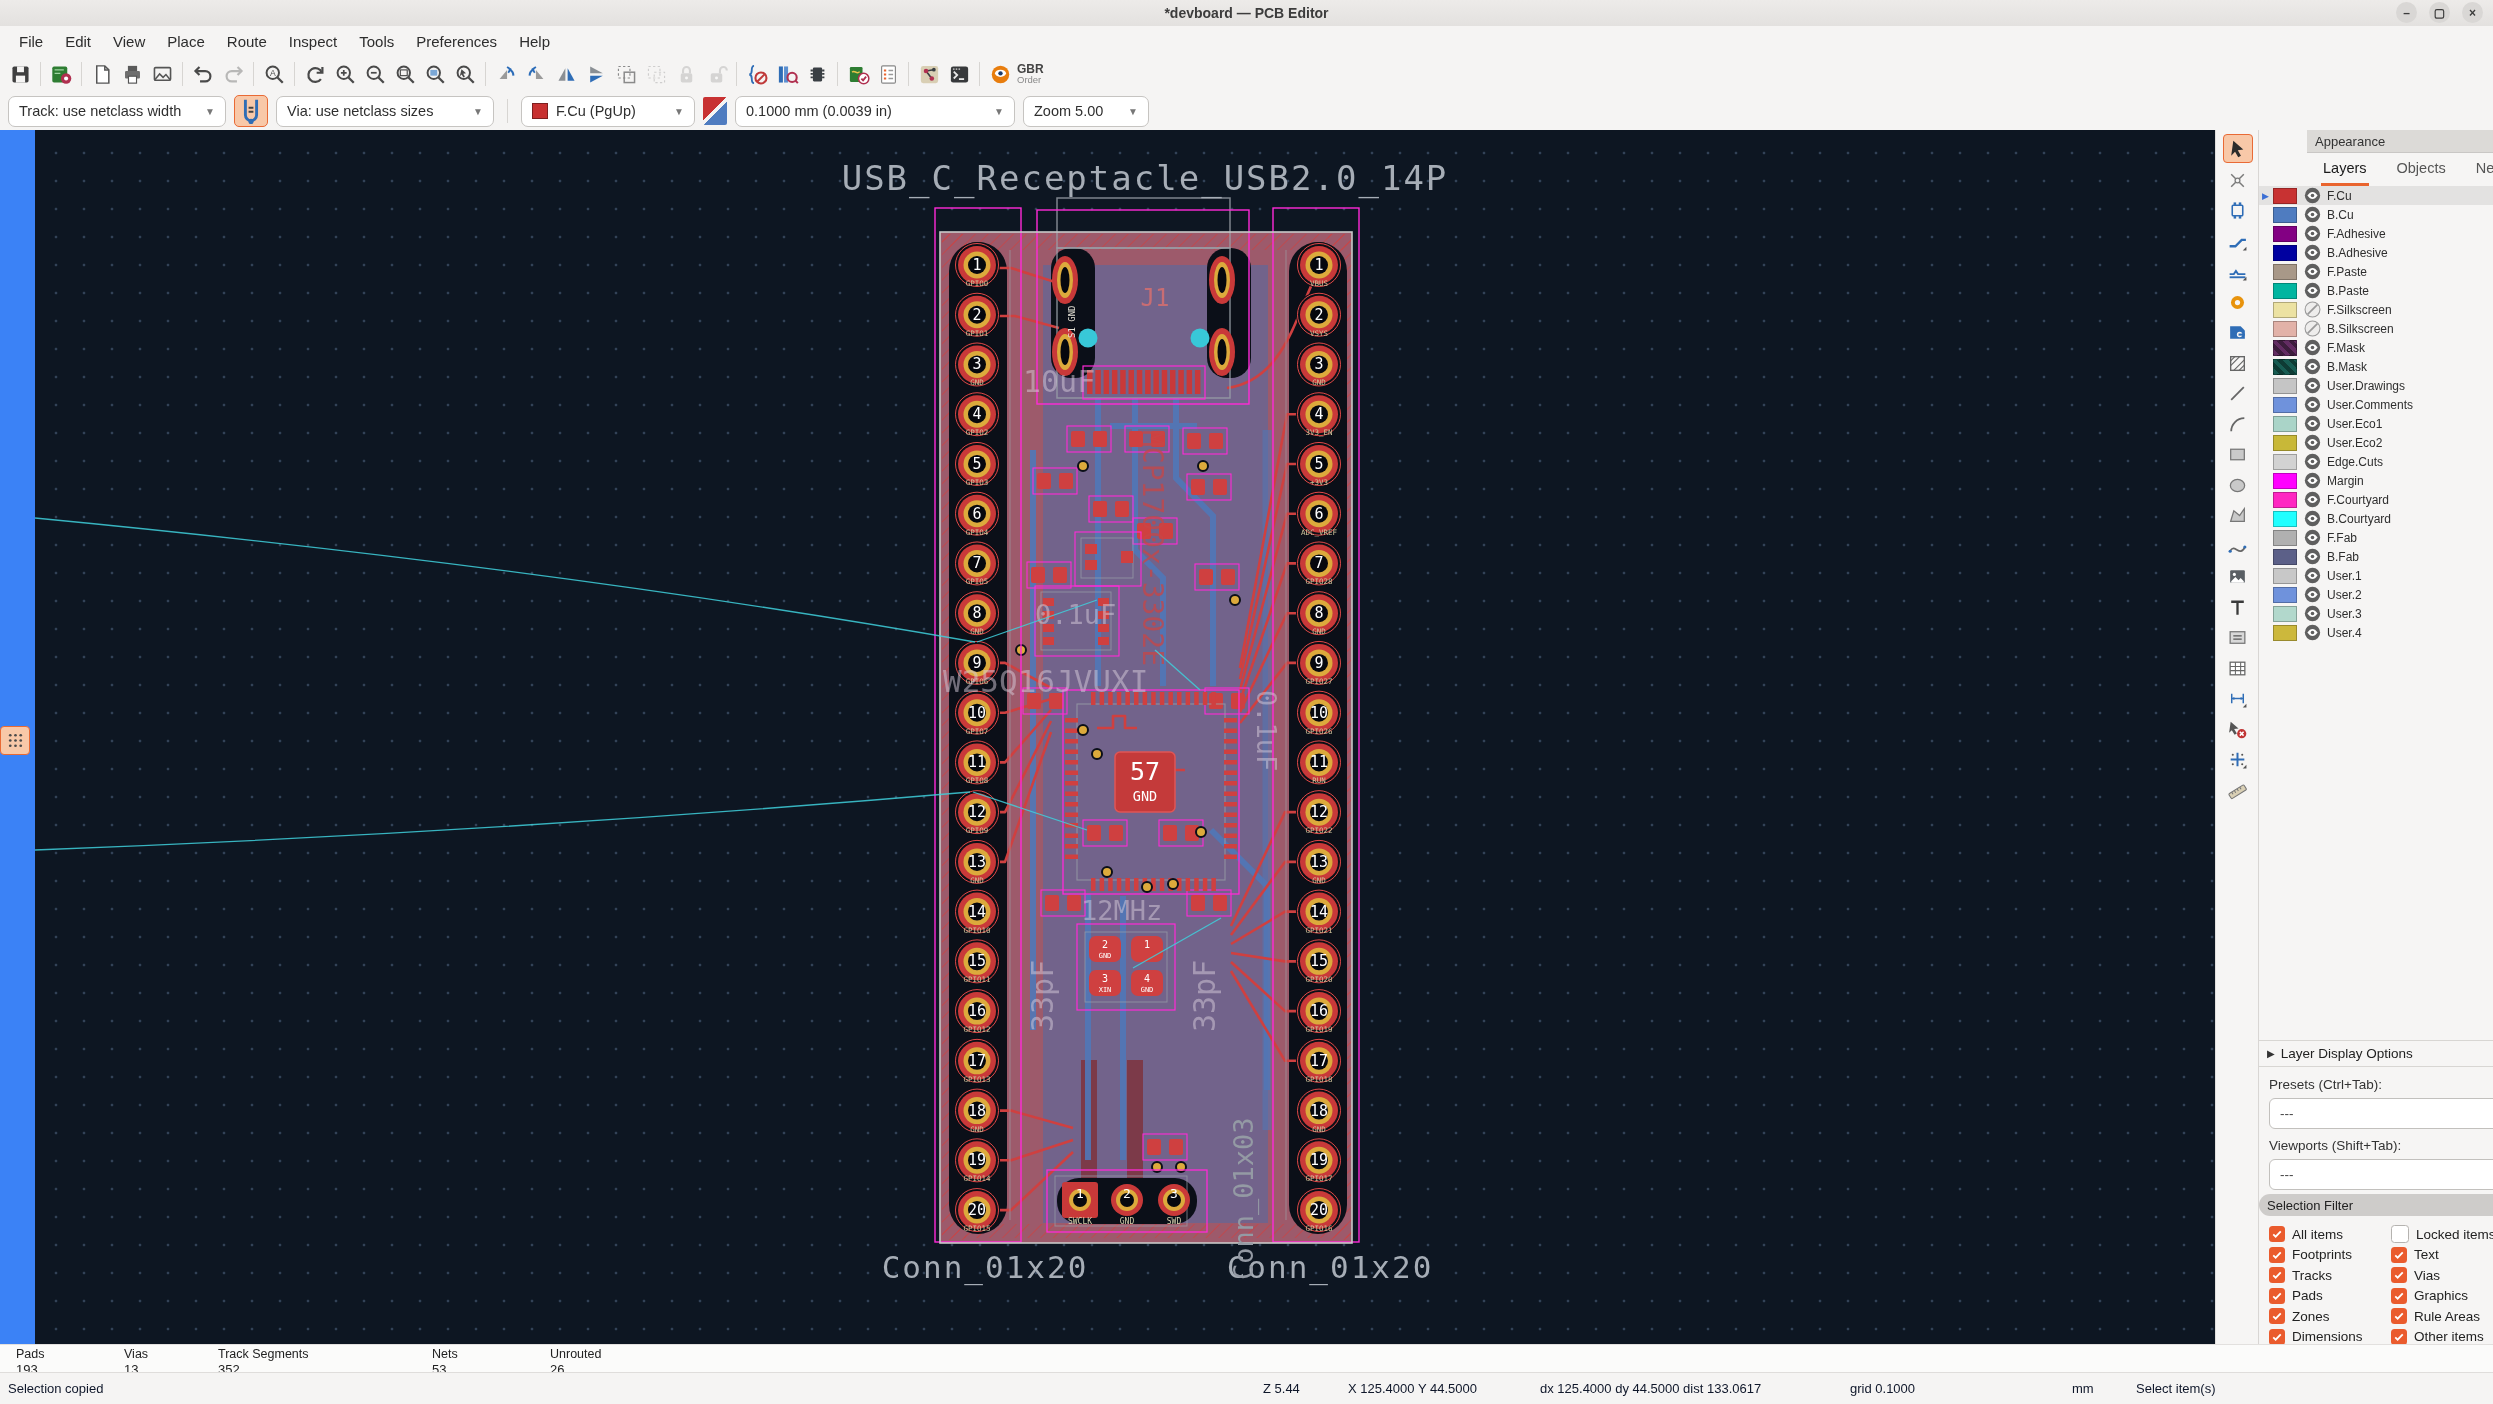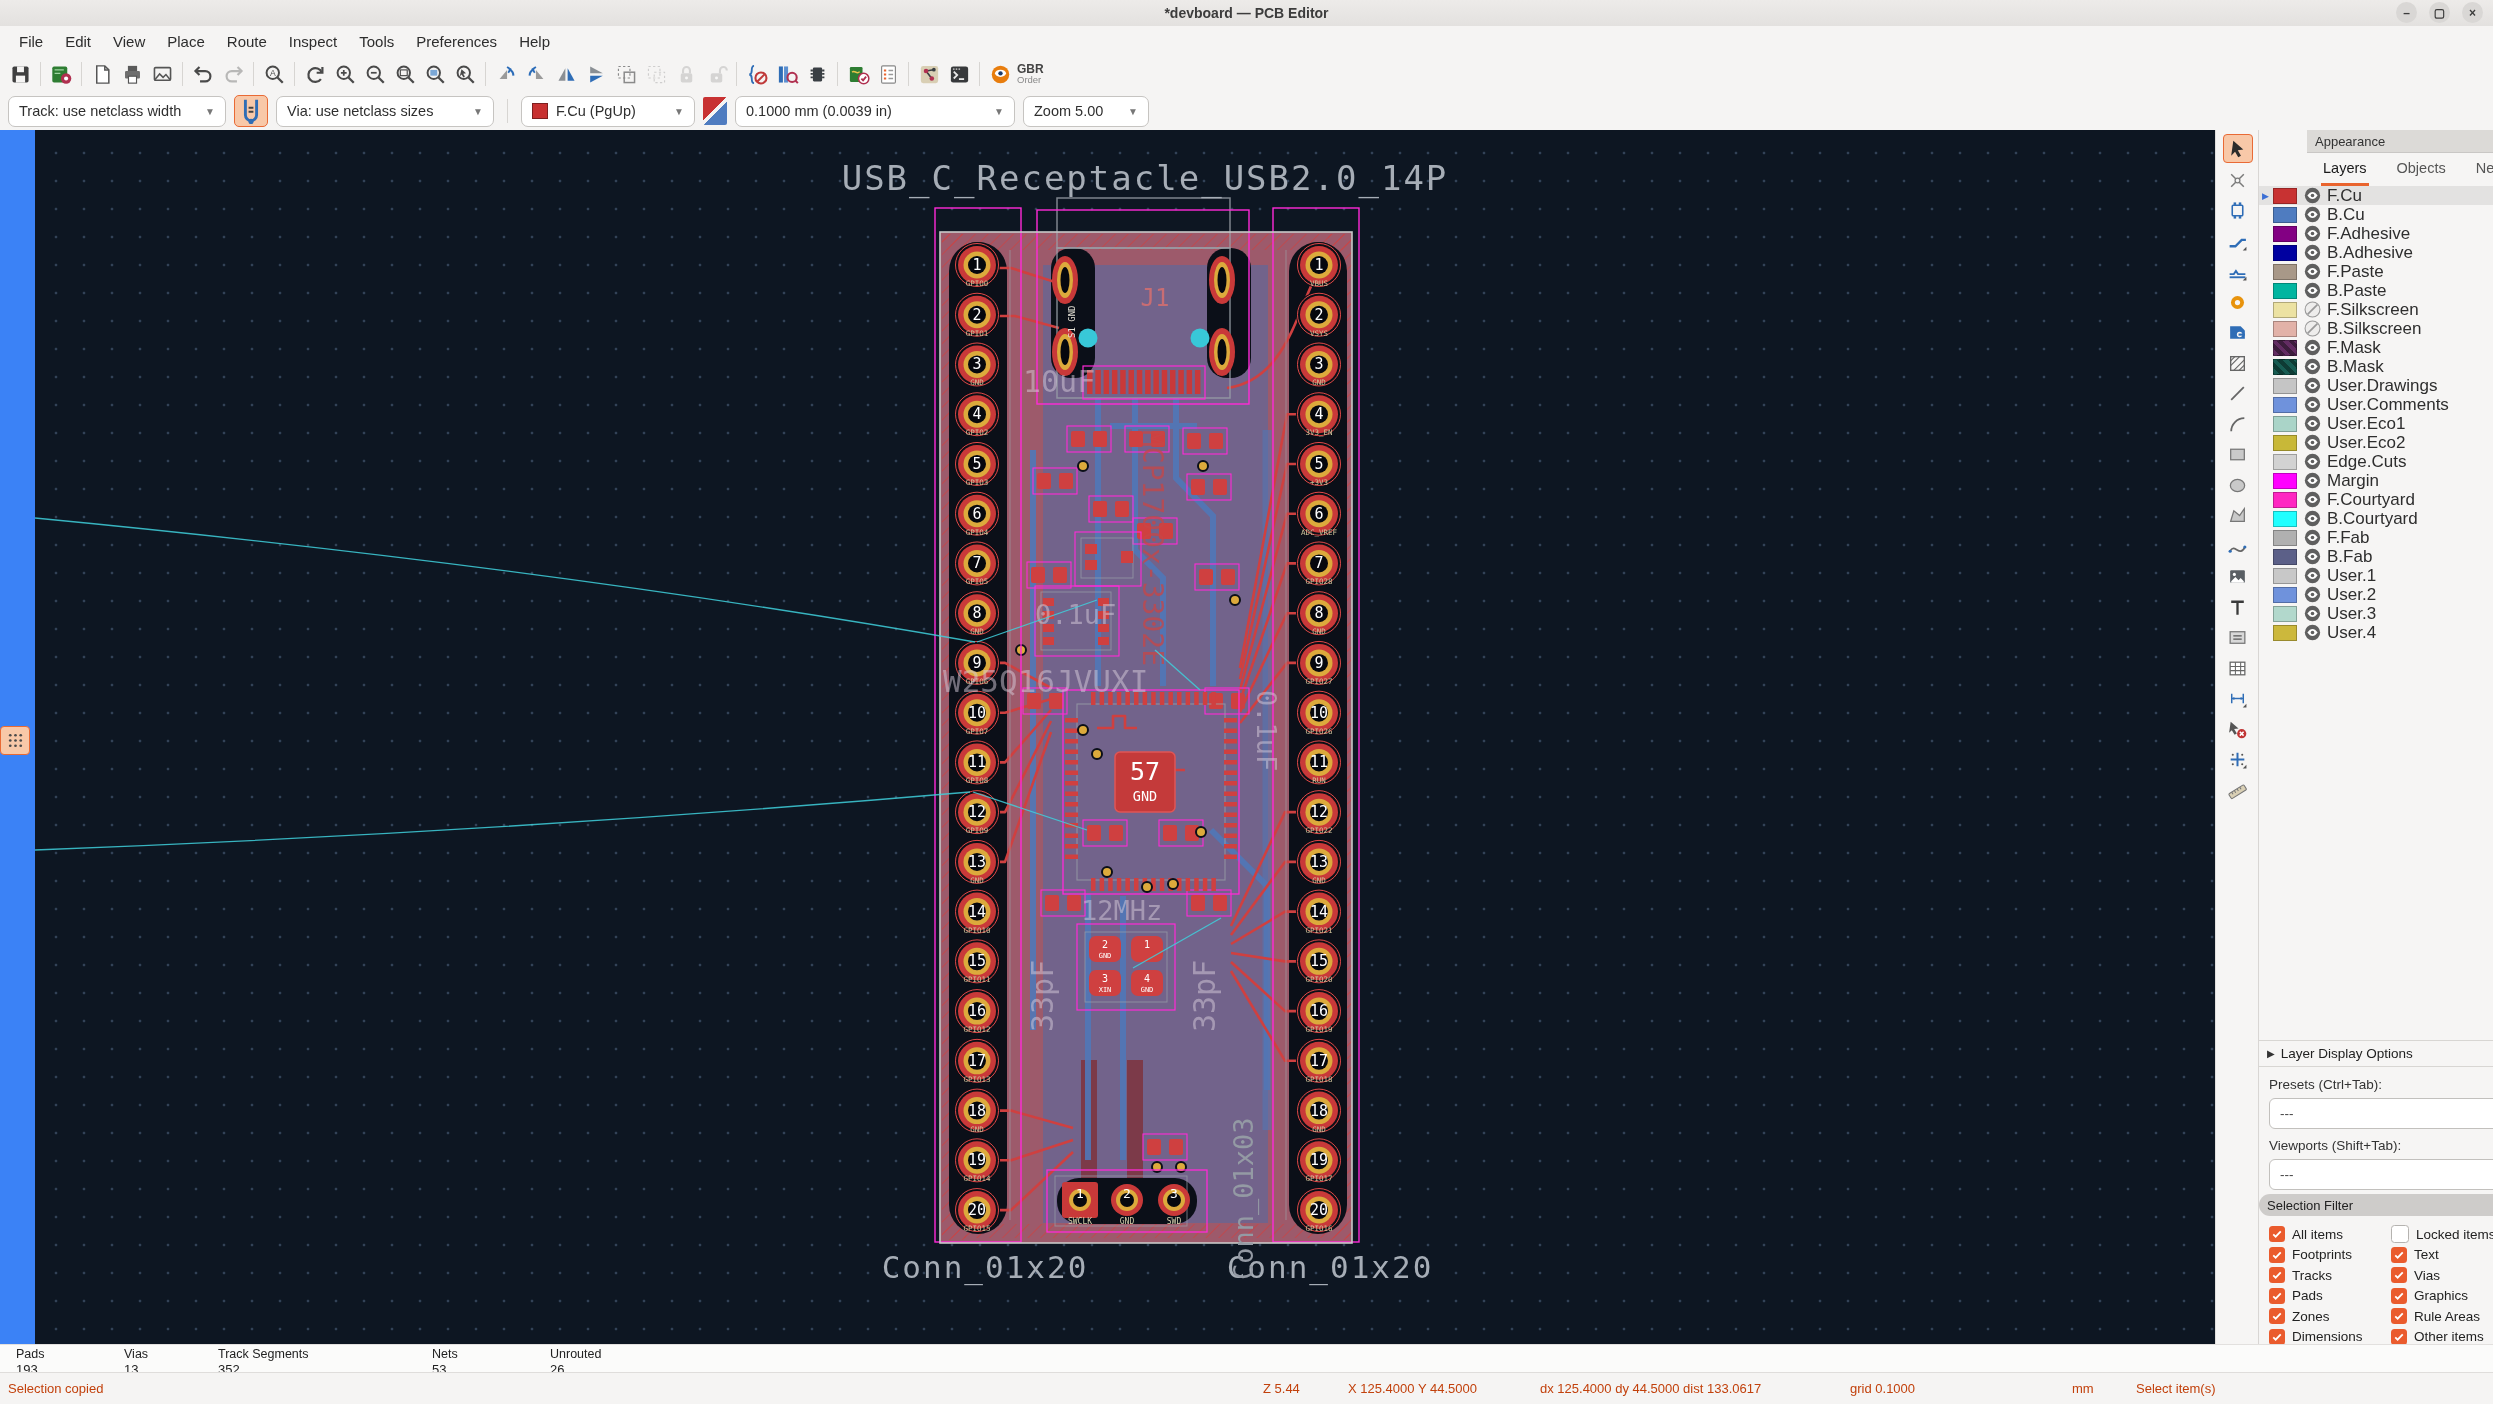--- a/index.html
+++ b/index.html
@@ -56,21 +56,21 @@
   .ap-tabs{height:33px;display:flex;align-items:stretch;padding:0 14px;gap:26px;border-bottom:1px solid #e2e0de;}
   .ap-tab{display:flex;align-items:center;font-size:14.5px;color:#555;border-bottom:3px solid transparent;padding:0 2px;}
   .ap-tab.active{color:#1a1a1a;border-bottom-color:#e9642e;}
   .layer-list{position:absolute;left:0;top:56px;right:6px;}
   .lrow{height:19px;display:flex;align-items:center;padding-left:3px;}
   .lrow.selected{background:#e3e2e1;}
   .larrow{width:11px;font-size:9px;color:#3b6fd4;}
   .sw{width:22px;height:14px;border:1px solid rgba(0,0,0,.25);margin-right:7px;flex:0 0 auto;}
   .leye{width:17px;height:17px;margin-right:6px;flex:0 0 auto;}
   .leye svg{width:17px;height:17px;}
-  .lname{font-size:17px;color:#2e2e2e;white-space:nowrap;}
+  .lname{font-size:12px;color:#2e2e2e;white-space:nowrap;}
   .ldo{position:absolute;left:0;right:0;top:910px;height:25px;border-top:1px solid #d8d6d3;border-bottom:1px solid #d8d6d3;
     display:flex;align-items:center;padding-left:8px;font-size:13.5px;color:#222;gap:6px;}
   .ldo .tri{font-size:10px;color:#333}
   .plabel{position:absolute;left:10px;font-size:13.5px;color:#333;}
   .pcombo{position:absolute;left:10px;right:10px;height:29px;background:#fff;border:1px solid #c2c0bd;
     border-radius:6px;display:flex;align-items:center;padding:0 10px;font-size:13.5px;color:#444;}
   .pcombo .chev{margin-left:auto;color:#777;font-size:10px}
   .sf-header{position:absolute;left:0;right:0;top:1064px;height:22px;background:#cecccা;background:#ceccca;
     display:flex;align-items:center;padding-left:8px;font-size:13px;color:#222;border-radius:11px;}
   .sf-grid{position:absolute;left:10px;right:4px;top:1094px;display:grid;
@@ -78,21 +78,21 @@
   .sf-item{display:flex;align-items:center;gap:7px;font-size:13.5px;color:#222;}
   .cb{width:16px;height:16px;border-radius:3.5px;flex:0 0 auto;display:flex;align-items:center;justify-content:center;}
   .cb.on{background:#ea5b2d;}
   .cb.off{background:#fff;border:1px solid #b5b3b0;}
   
   .stats{position:absolute;left:0;top:1344px;right:0;height:28px;background:#fbfbfa;border-top:1px solid #e2e0de;}
   .stat-col{position:absolute;top:2px;}
   .stat-col .sl{font-size:12.5px;color:#222;}
   .stat-col .sv{font-size:13px;color:#222;margin-top:1px;}
   .statusline{position:absolute;left:0;top:1372px;right:0;height:32px;background:#f5f4f3;border-top:1px solid #dfdddb;}
-  .statusline span{position:absolute;top:8px;font-size:13px;color:#c2410c;white-space:nowrap;}
+  .statusline span{position:absolute;top:8px;font-size:13px;color:#0f172a;white-space:nowrap;}
 </style>
 </head>
 <body>
 
 <div class="titlebar">
   <span>*devboard — PCB Editor</span>
   <div class="win-controls">
     <div class="win-btn">–</div>
     <div class="win-btn">▢</div>
     <div class="win-btn">×</div>

